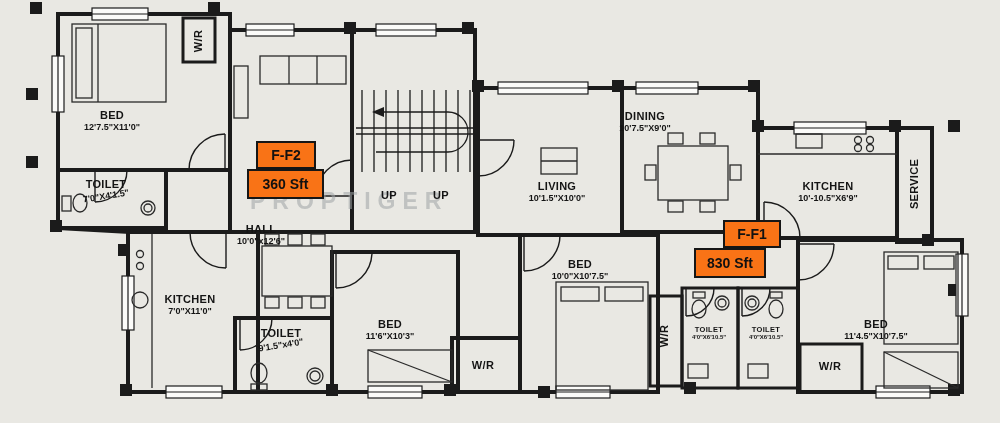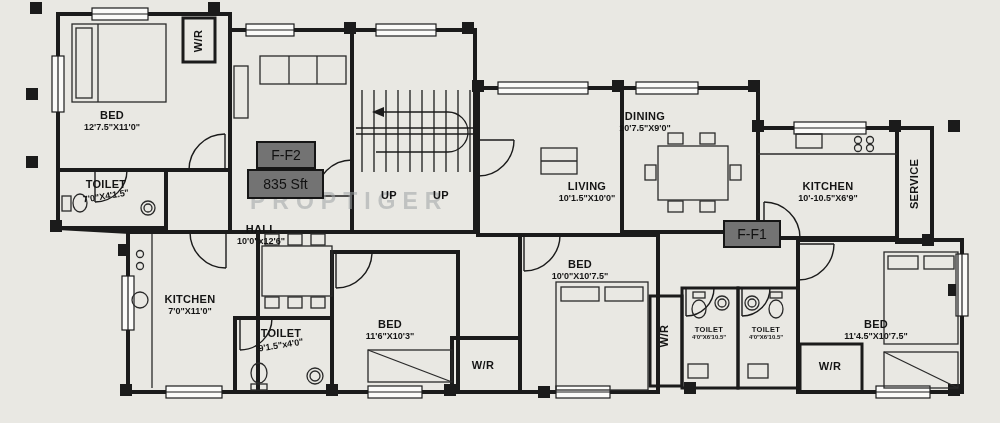--- a/index.html
+++ b/index.html
@@ -9,22 +9,22 @@
   .watermark{position:absolute;left:250px;top:188px;z-index:2;font-size:23px;font-weight:bold;
              letter-spacing:7px;color:#9fa4a6;opacity:.55;user-select:none}
   .lbl{position:absolute;z-index:3;text-align:center;color:#141414;white-space:nowrap;
        transform:translate(-50%,-50%);line-height:1.2}
   .lbl .nm{font-weight:bold;font-size:11px;letter-spacing:.3px;display:block}
   .lbl .dm{font-weight:bold;font-size:9px;display:block}
   .lbl.tiny .nm{font-size:7.5px}
   .lbl.tiny .dm{font-size:6px}
   .lbl.vert{transform:translate(-50%,-50%) rotate(-90deg)}
   .tilt{display:inline-block;transform:rotate(-9deg)}
-  .areabox{position:absolute;z-index:3;border:2px solid #161616;background:#737373;
-           display:flex;align-items:center;justify-content:center;font-weight:normal;color:#111;
+  .areabox{position:absolute;z-index:3;border:2px solid #161616;background:#f97316;
+           display:flex;align-items:center;justify-content:center;font-weight:bold;color:#111;
            font-size:14px}
 </style>
 </head>
 <body>
 
 <div class="canvas">
 
   <svg class="plan-svg" width="1000" height="423" viewBox="0 0 1000 423">
 
     <g fill="none" stroke="#1b1b1b" stroke-width="4">
@@ -245,21 +245,21 @@
   <div class="lbl" style="left:261px;top:235px">
     <span class="nm">HALL</span>
     <span class="dm">10'0"x12'6"</span>
   </div>
   <div class="lbl" style="left:389px;top:196px">
     <span class="nm">UP</span>
   </div>
   <div class="lbl" style="left:441px;top:196px">
     <span class="nm">UP</span>
   </div>
-  <div class="lbl" style="left:587px;top:192px">
+  <div class="lbl" style="left:557px;top:192px">
     <span class="nm">LIVING</span>
     <span class="dm">10'1.5"X10'0"</span>
   </div>
   <div class="lbl" style="left:645px;top:122px">
     <span class="nm">DINING</span>
     <span class="dm">10'7.5"X9'0"</span>
   </div>
   <div class="lbl" style="left:828px;top:192px">
     <span class="nm">KITCHEN</span>
     <span class="dm">10'-10.5"X6'9"</span>
@@ -299,15 +299,16 @@
   </div>
   <div class="lbl" style="left:876px;top:330px">
     <span class="nm">BED</span>
     <span class="dm">11'4.5"X10'7.5"</span>
   </div>
   <div class="lbl" style="left:830px;top:367px">
     <span class="nm">W/R</span>
   </div>
 
   <div class="areabox" style="left:256px;top:141px;width:56px;height:24px">F-F2</div>
-  <div class="areabox" style="left:247px;top:169px;width:73px;height:26px">835 Sft</div>
+  <div class="areabox" style="left:247px;top:169px;width:73px;height:26px">360 Sft</div>
   <div class="areabox" style="left:723px;top:220px;width:54px;height:24px">F-F1</div>
+  <div class="areabox" style="left:694px;top:248px;width:68px;height:26px">830 Sft</div>
 </div>
 
 </body></html>

